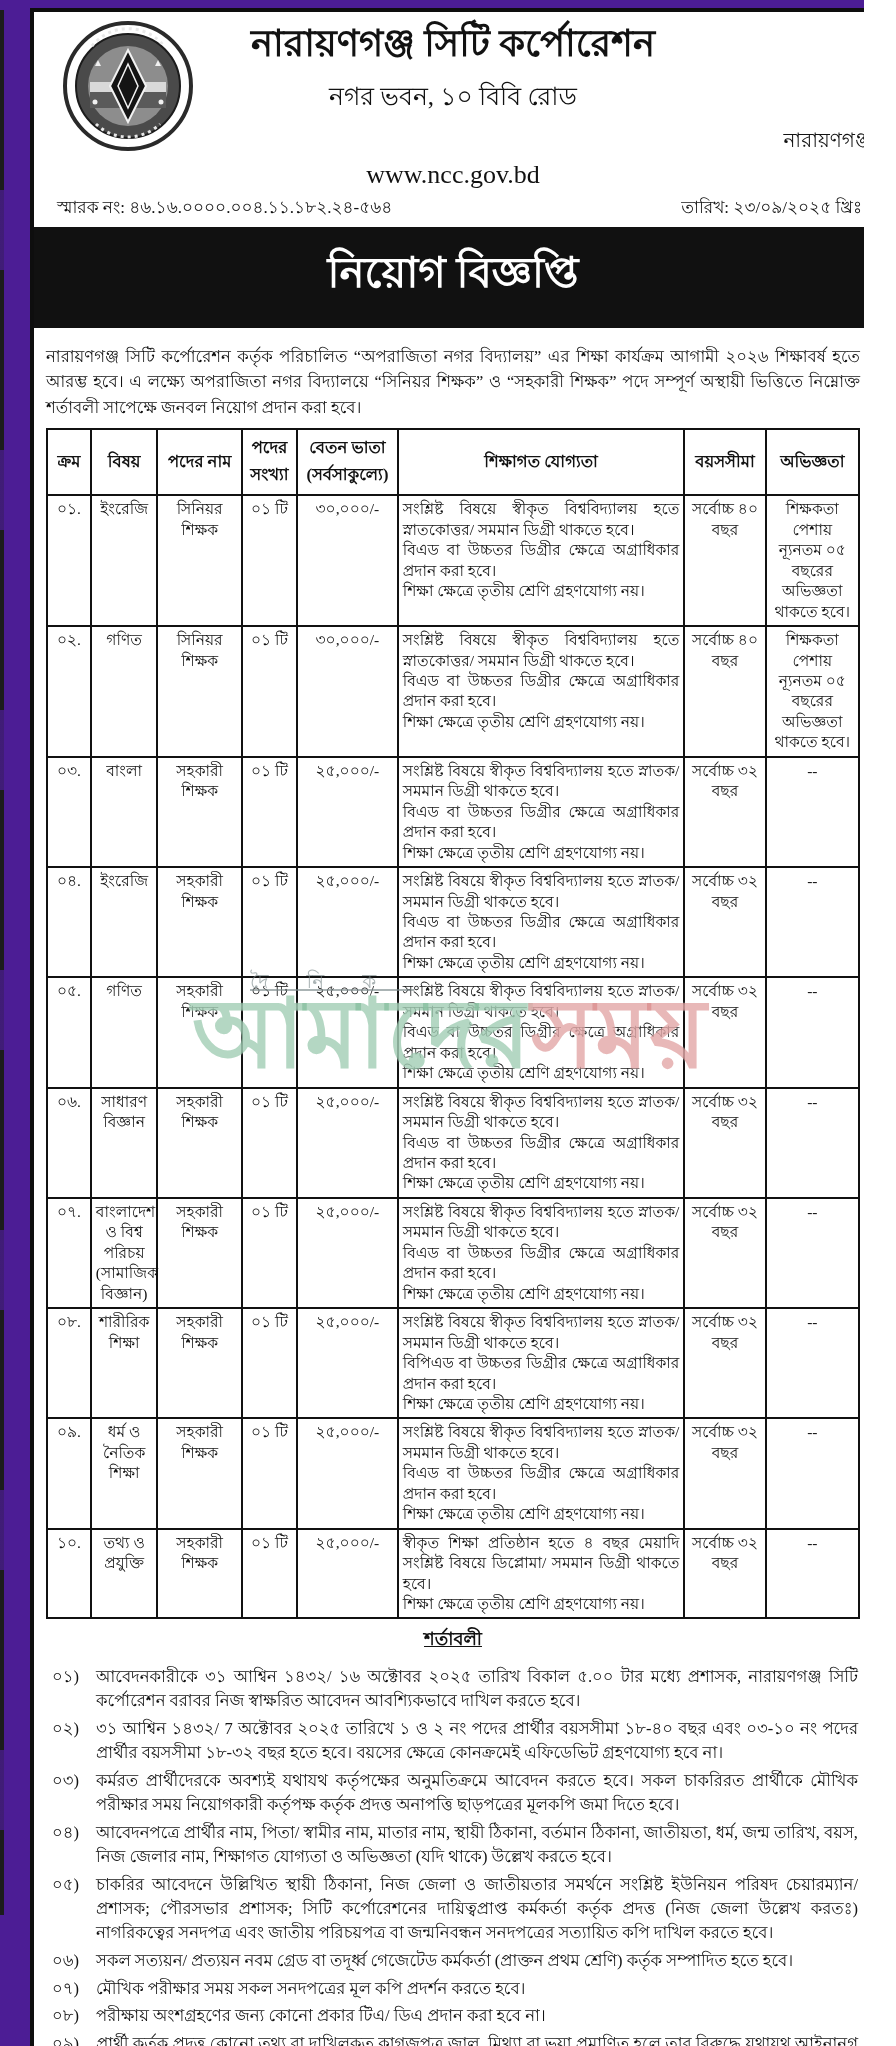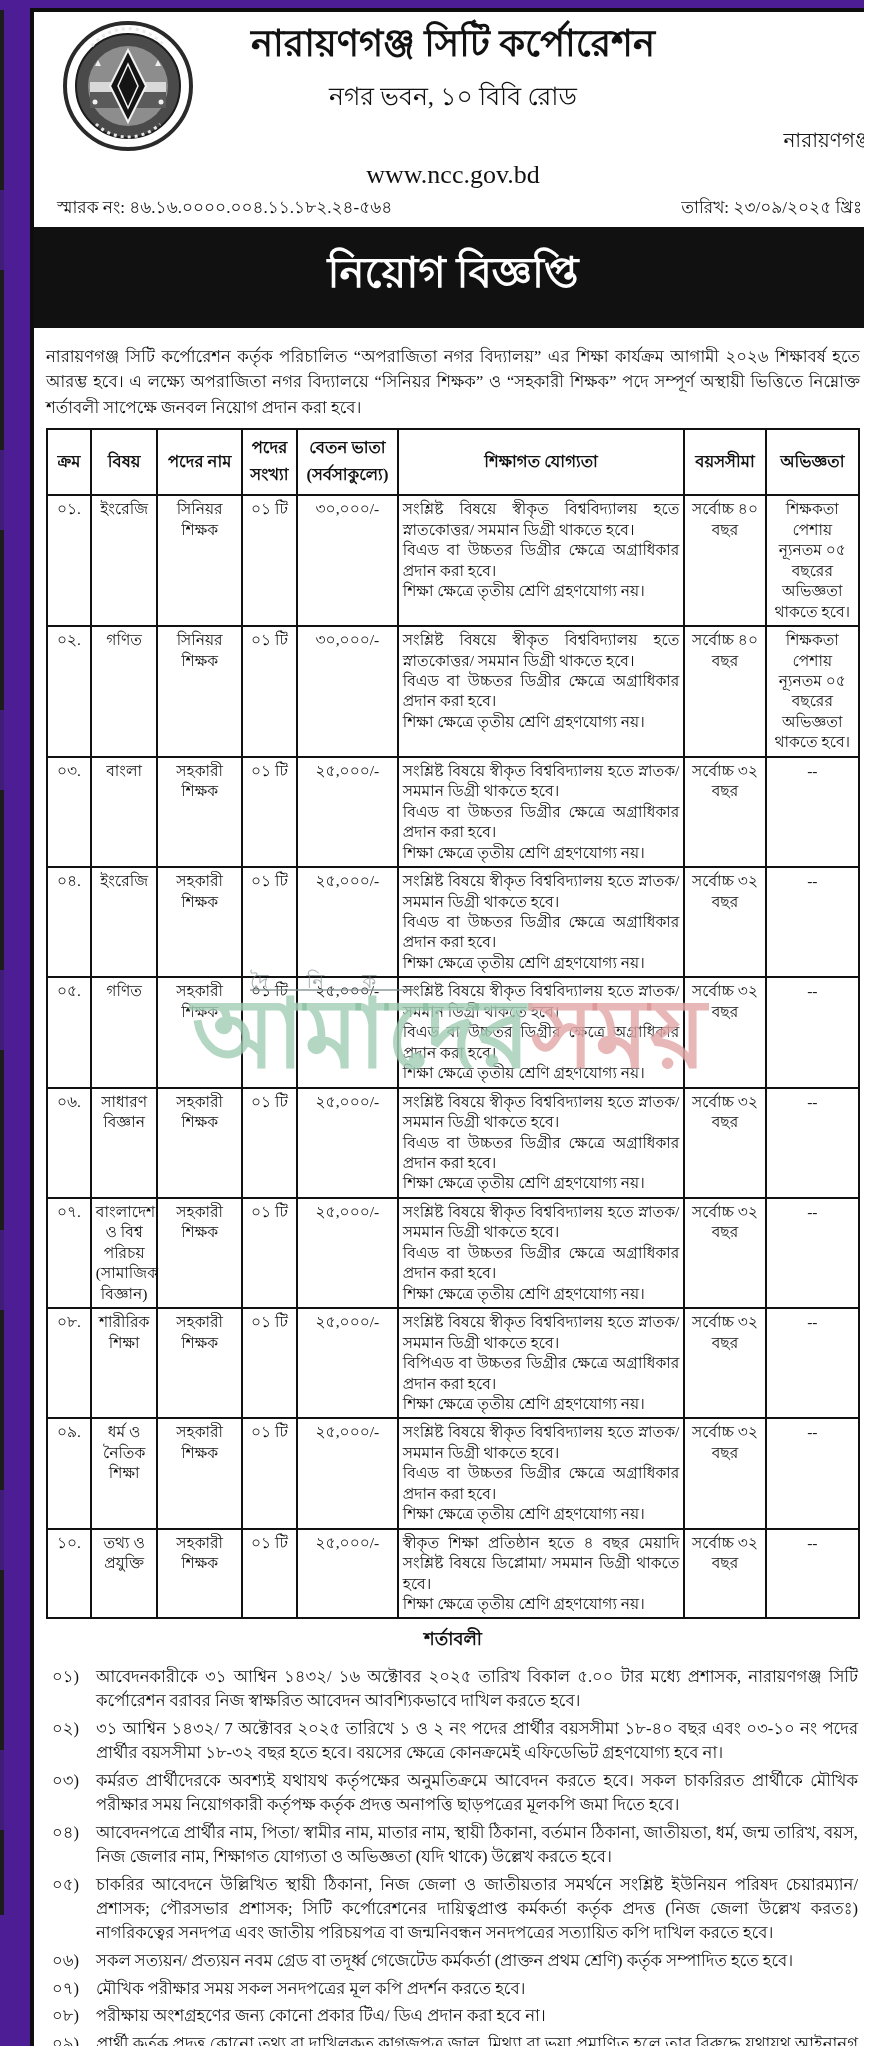--- a/index.html
+++ b/index.html
@@ -73,21 +73,21 @@
   table.positions td { font-size: 15.5px; line-height: 1.32; }
   td.c { text-align: center; }
   td.qual div { text-align: justify; }
   col.w0 { width: 5.4%; }  col.w1 { width: 8.2%; }
   col.w2 { width: 10.4%; } col.w3 { width: 6.8%; }
   col.w4 { width: 12.4%; } col.w5 { width: 35.3%; }
   col.w6 { width: 10.0%; } col.w7 { width: 11.5%; }
   
   .cond-heading {
     text-align: center; font-weight: 700; font-size: 18px;
-    margin: 6px 0 7px 0;
+    text-decoration: underline; margin: 6px 0 7px 0;
   }
   .cond-item {
     display: flex; padding: 2px 14px 2px 18px;
     font-size: 16.5px; line-height: 1.45;
   }
   .cond-num  { flex: 0 0 44px; }
   .cond-text { flex: 1; text-align: justify; }
   
   .watermark {
     position: absolute; top: 986px; left: 192px;

